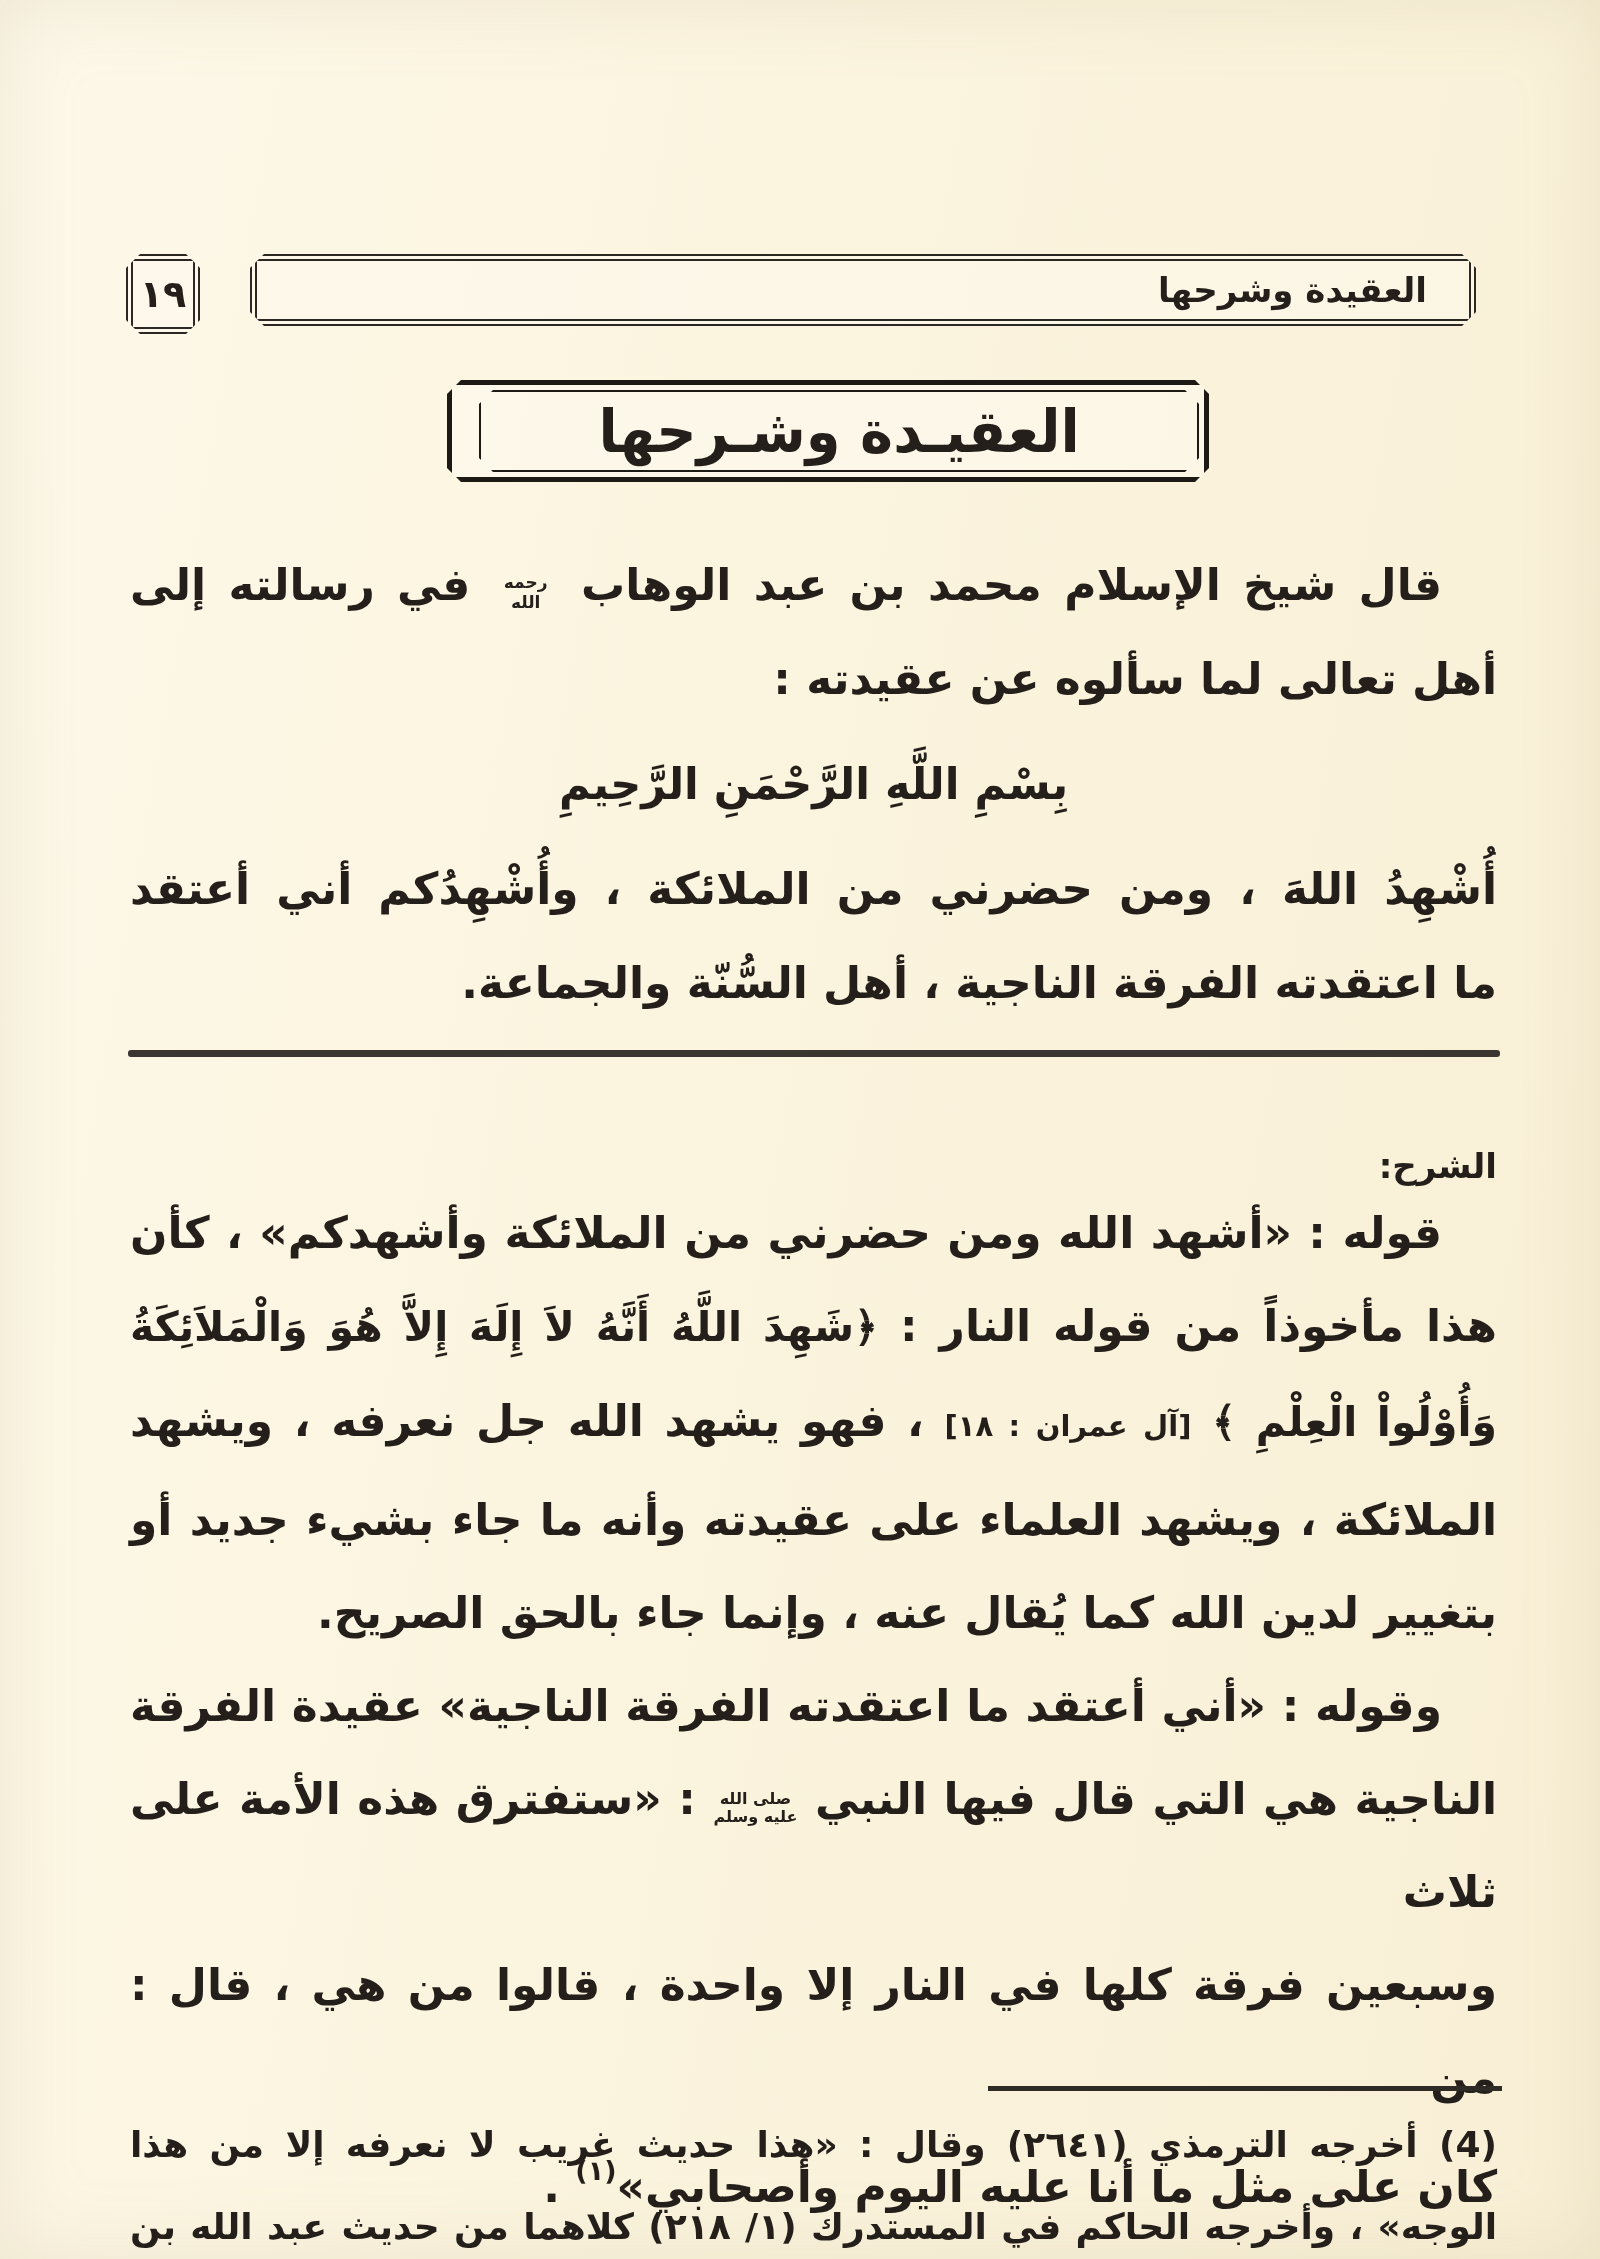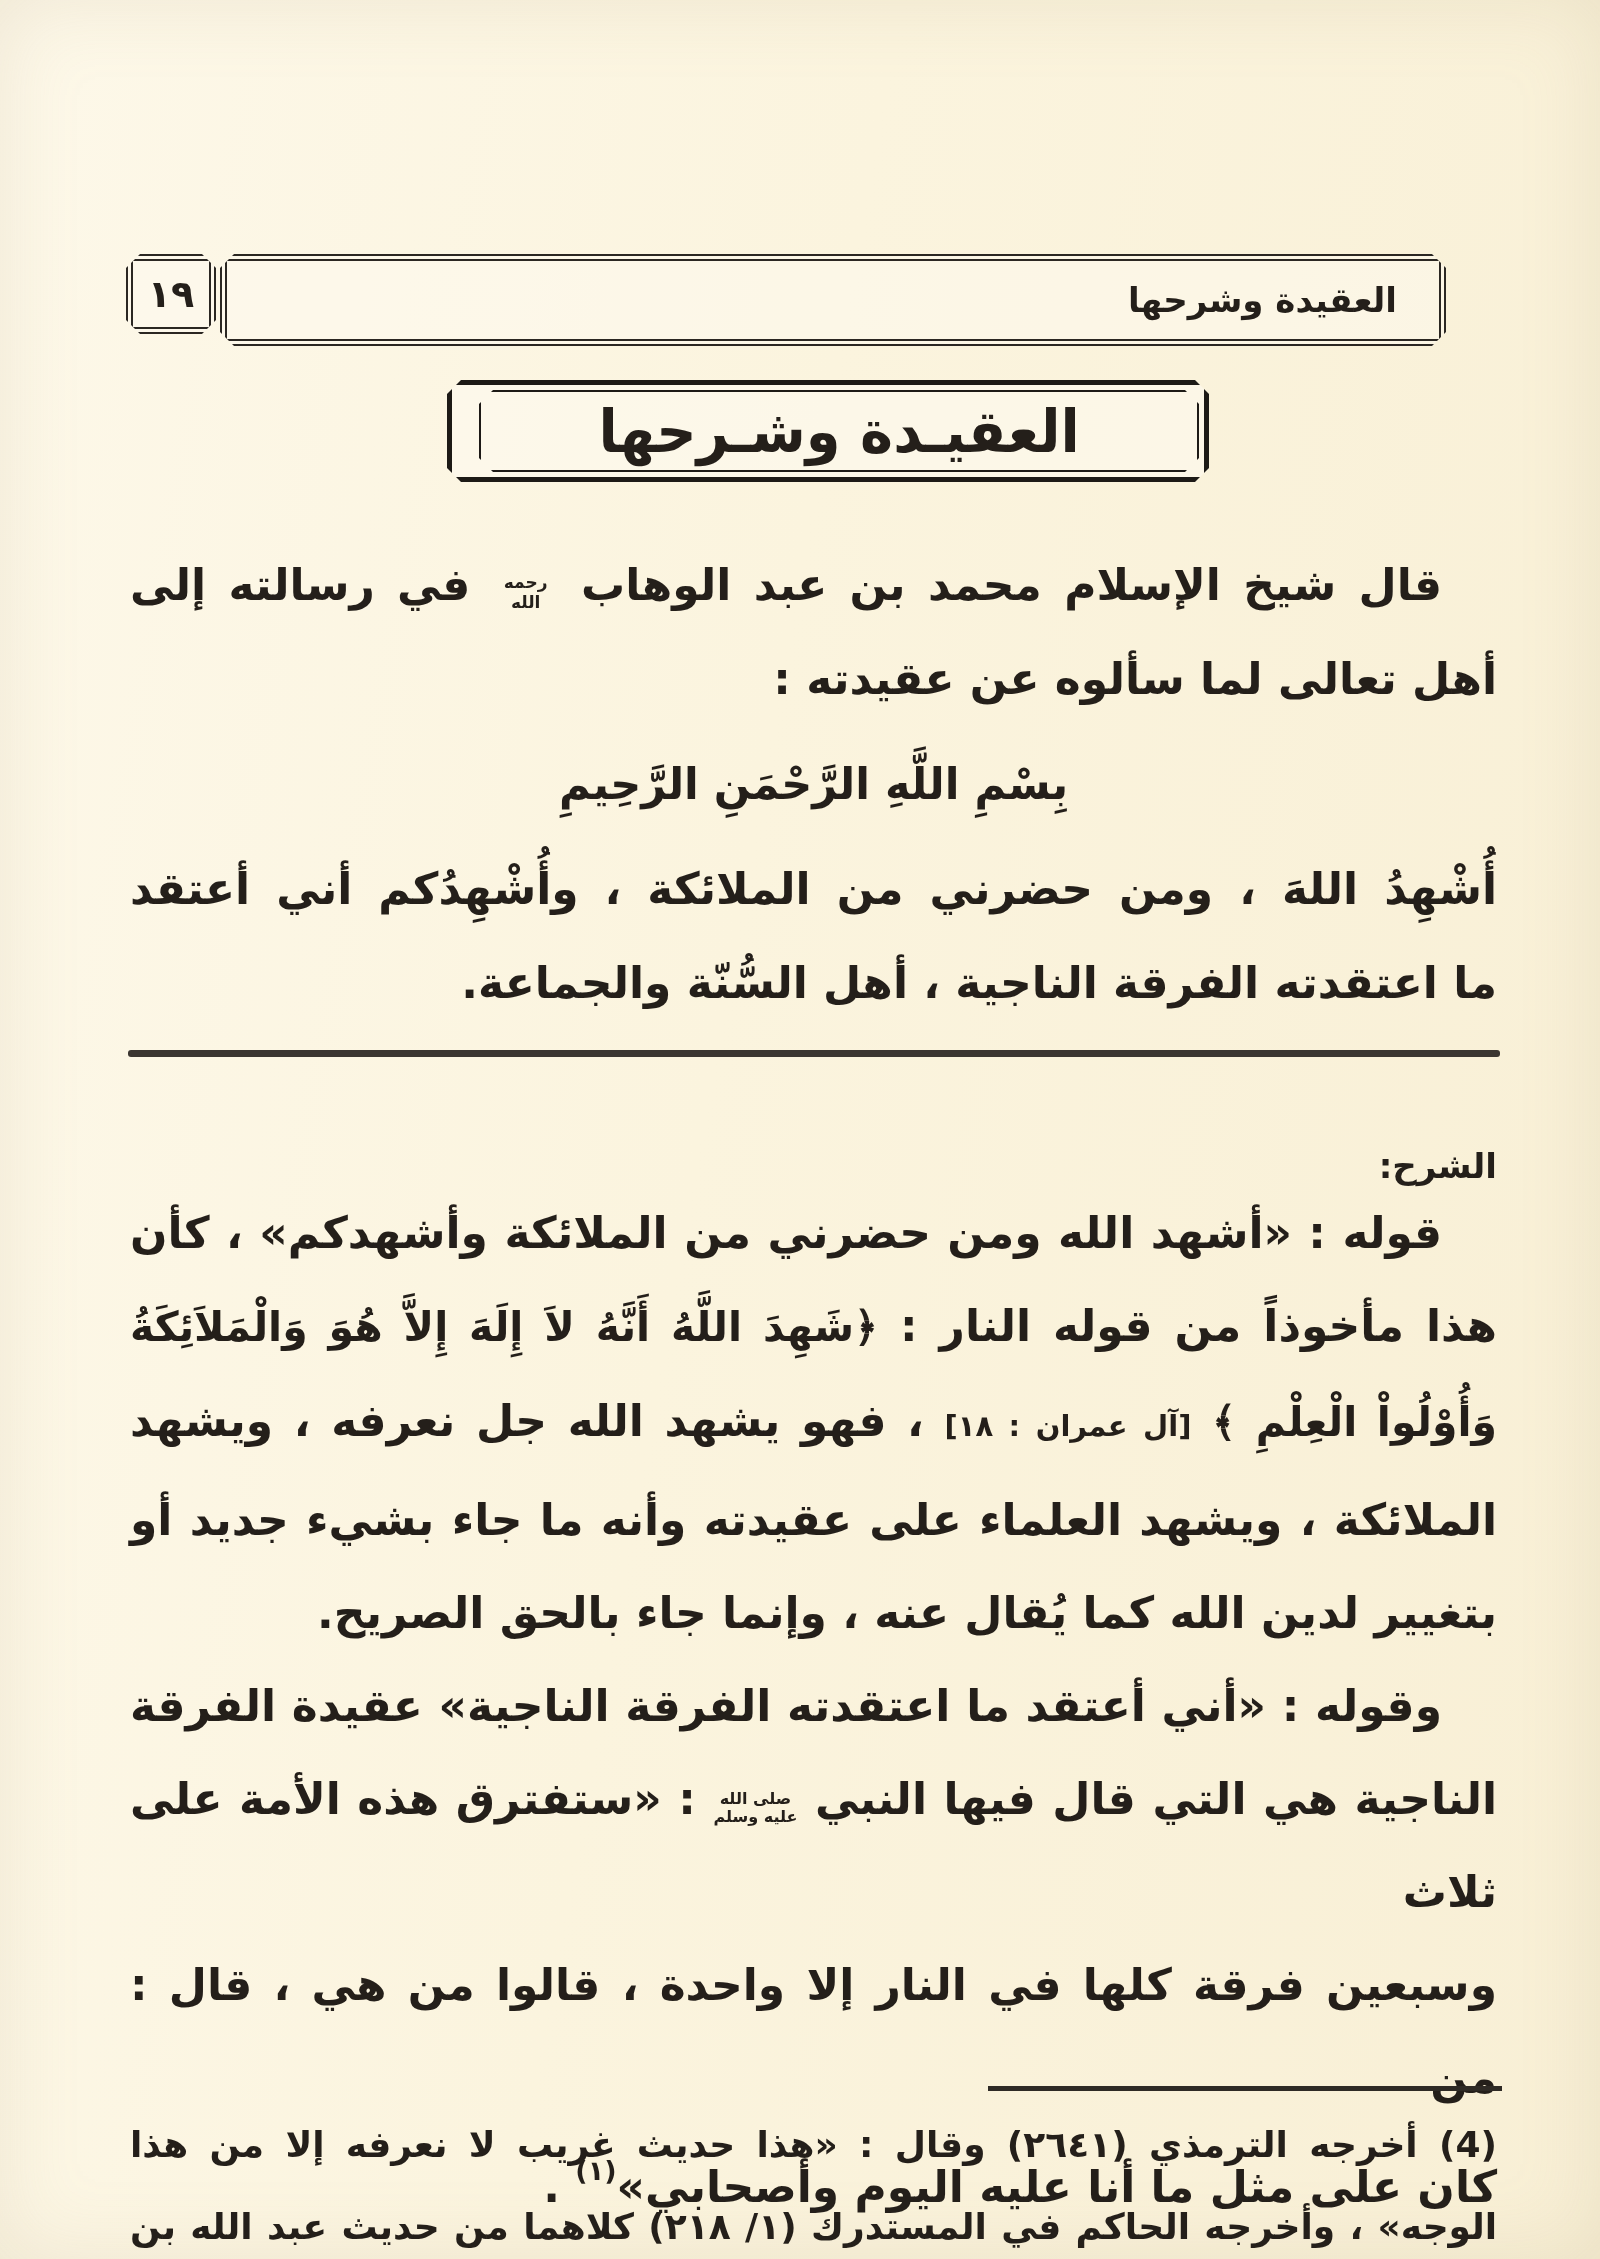--- a/index.html
+++ b/index.html
@@ -16,31 +16,31 @@
     color:#241f1a;
   }
 
   
   .chamfer { clip-path:polygon(14px 0, calc(100% - 14px) 0, 100% 14px,
              100% calc(100% - 14px), calc(100% - 14px) 100%, 14px 100%,
              0 calc(100% - 14px), 0 14px); }
 
   .page-num-box {
     position:absolute; left:126px; top:254px;
-    width:90px; height:80px;
+    width:74px; height:80px;
     border:7px double #2b2722;
     box-sizing:border-box;
     display:flex; align-items:center; justify-content:center;
     font-size:38px; font-weight:700;
     background:rgba(253,250,240,0.5);
     text-align:right;
   }
   .header-bar {
-    position:absolute; left:220px; top:254px;
-    width:1226px; height:92px;
+    position:absolute; left:250px; top:254px;
+    width:1226px; height:72px;
     border:7px double #2b2722;
     box-sizing:border-box;
     display:flex; align-items:center; justify-content:flex-start;
     background:rgba(253,250,240,0.5);
   }
   .running-title {
     padding-right:42px;
     font-size:34px; font-weight:700;
     letter-spacing:0.5px;
   }

